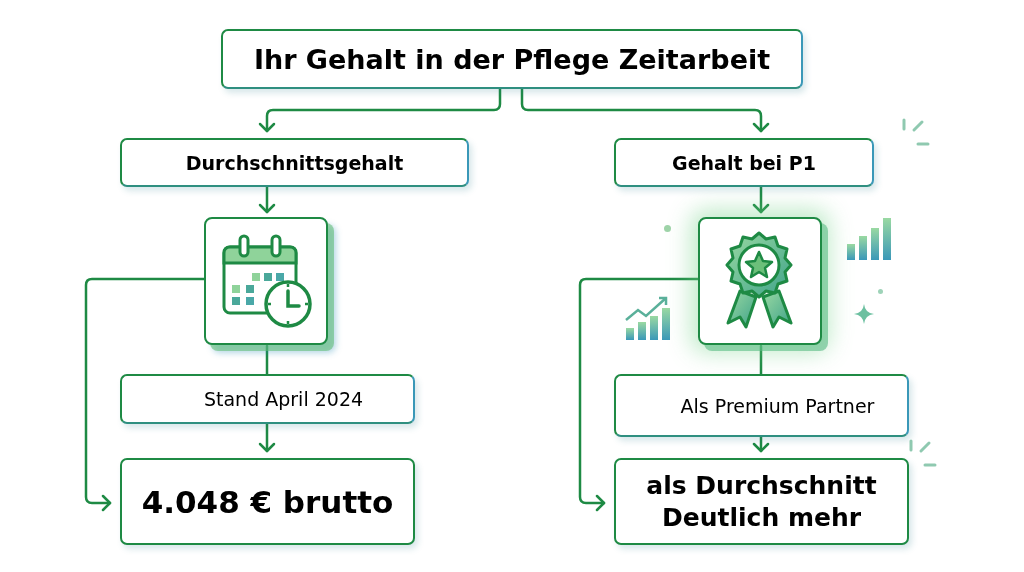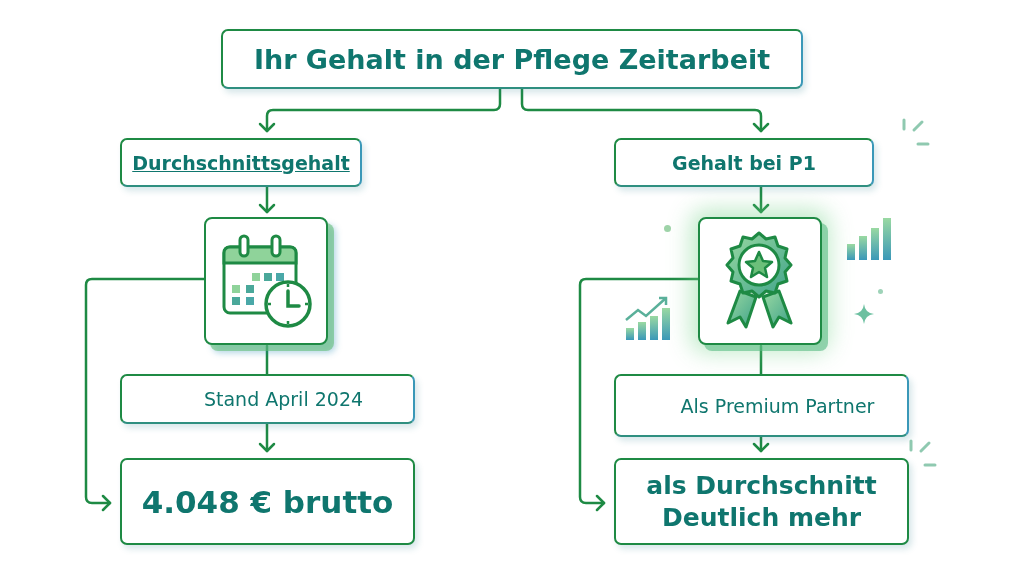--- a/index.html
+++ b/index.html
@@ -1,17 +1,17 @@
 <!DOCTYPE html>
 <html><head>
 <meta charset="utf-8">
 <style>
   html,body{margin:0;padding:0;}
   body{width:1024px;height:572px;background:#ffffff;position:relative;overflow:hidden;font-family:"DejaVu Sans","Liberation Sans",sans-serif;}
-  .box{position:absolute;box-sizing:border-box;border:2.5px solid #1e8a44;border-radius:7px;background:#fff;display:flex;align-items:center;justify-content:center;text-align:left;color:#0f766e;box-shadow:3px 4px 6px rgba(40,120,140,0.18);}
+  .box{position:absolute;box-sizing:border-box;border:2.5px solid #1e8a44;border-radius:7px;background:#fff;display:flex;align-items:center;justify-content:center;text-align:left;color:#000000;box-shadow:3px 4px 6px rgba(40,120,140,0.18);}
   .box.grad{border-right-color:#3a98b8;border-bottom-color:#2f8f80;}
   .title{left:221px;top:29px;width:582px;height:60px;font-size:27px;font-weight:bold;}
   .h2{font-size:19px;font-weight:bold;}
   .sub{font-size:19px;font-weight:normal;padding-left:32px;}
   .big{font-size:31px;font-weight:bold;}
   .two{font-size:25px;font-weight:bold;line-height:32px;}
   .iconbox{position:absolute;box-sizing:border-box;border:2.5px solid #1e8a44;border-radius:8px;background:#fff;box-shadow:6px 6px 0 0 rgba(100,190,120,0.6),8px 8px 6px rgba(40,140,180,0.35);}
   .glow{box-shadow:0 0 22px 8px rgba(120,210,140,0.45),6px 6px 0 0 rgba(80,180,130,0.6);}
   svg.lines{position:absolute;left:0;top:0;}
   .deco{position:absolute;}
@@ -43,21 +43,21 @@
     <path d="M761 424 V451"></path>
       <path d="M754 444 L761 451 L768 444"></path>
 
     <path d="M698 279 H586 Q580 279 580 285 V497 Q580 503 586 503 H604"></path>
     <path d="M597 496 L604 503 L597 510"></path>
   </g>
 </svg>
 
 <div class="box grad title">Ihr Gehalt in der Pflege Zeitarbeit</div>
 
-<div class="box grad h2" style="left:120px;top:138px;width:242px;height:49px;text-decoration:underline;">Durchschnittsgehalt</div>
+<div class="box grad h2" style="left:120px;top:138px;width:349px;height:49px;">Durchschnittsgehalt</div>
 
 <div class="iconbox" style="left:204px;top:217px;width:124px;height:128px;">
   <svg width="119" height="123" viewBox="0 0 119 123">
     <rect x="18" y="28" width="72" height="66" rx="6" fill="#fff" stroke="#1e8a44" stroke-width="3"></rect>
     <path d="M18 34 Q18 28 24 28 H84 Q90 28 90 34 V44 H18 Z" fill="#8fd39a" stroke="#1e8a44" stroke-width="3"></path>
     <rect x="34" y="17" width="8" height="20" rx="4" fill="#fff" stroke="#1e8a44" stroke-width="3"></rect>
     <rect x="66" y="17" width="8" height="20" rx="4" fill="#fff" stroke="#1e8a44" stroke-width="3"></rect>
     <rect x="46" y="54" width="8" height="8" fill="#8fd39a"></rect>
     <rect x="58" y="54" width="8" height="8" fill="#4aa89a"></rect>
     <rect x="70" y="54" width="8" height="8" fill="#4aa8a8"></rect>

